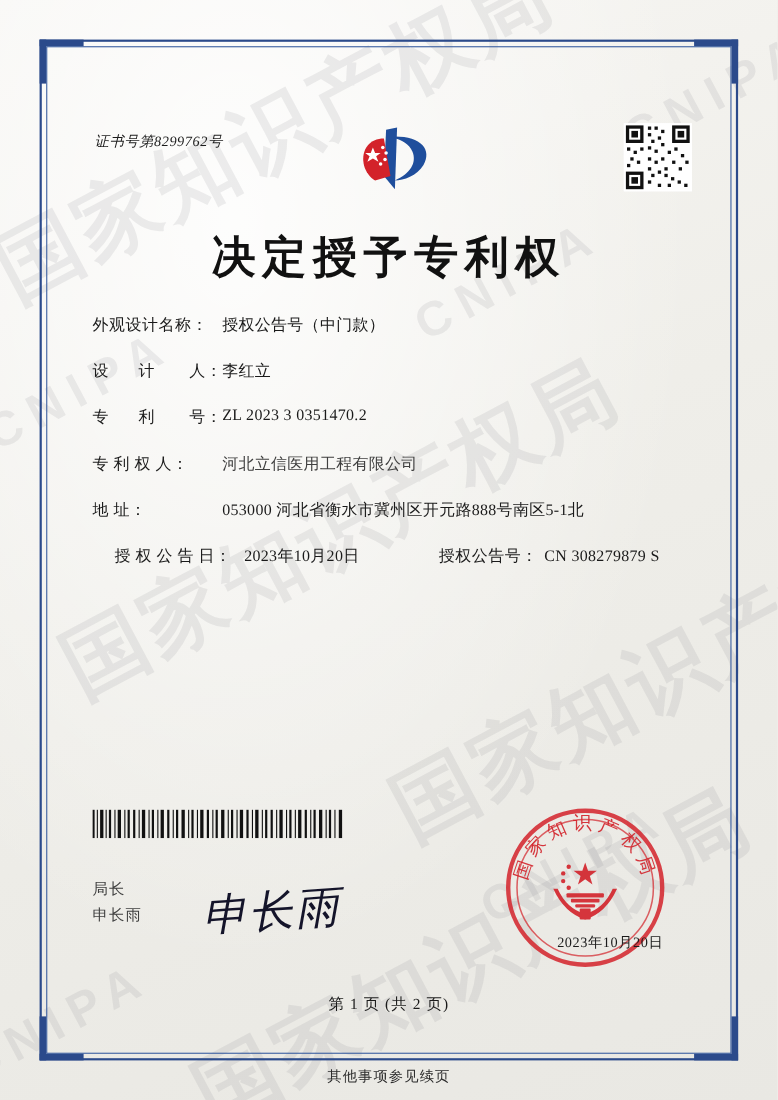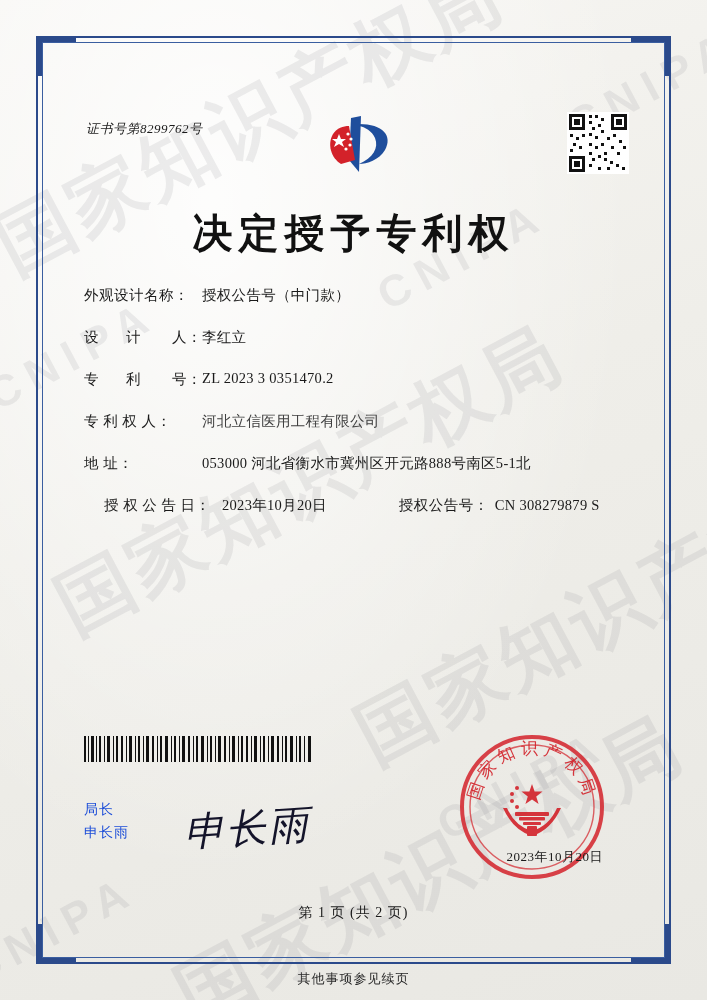--- a/index.html
+++ b/index.html
@@ -179,21 +179,21 @@
     width: 230px;
     height: 26px;
   }
 
   .signature-block {
     position: absolute;
     left: 28px;
     bottom: 100px;
     font-size: 14px;
     line-height: 1.65;
-    color: #1d4ed8;
+    color: #404040;
     letter-spacing: 1px;
   }
   .handwriting {
     position: absolute;
     left: 128px;
     bottom: 88px;
     font-size: 40px;
     color: #14142a;
     font-family: "DejaVu Serif", serif;
     font-style: italic;

